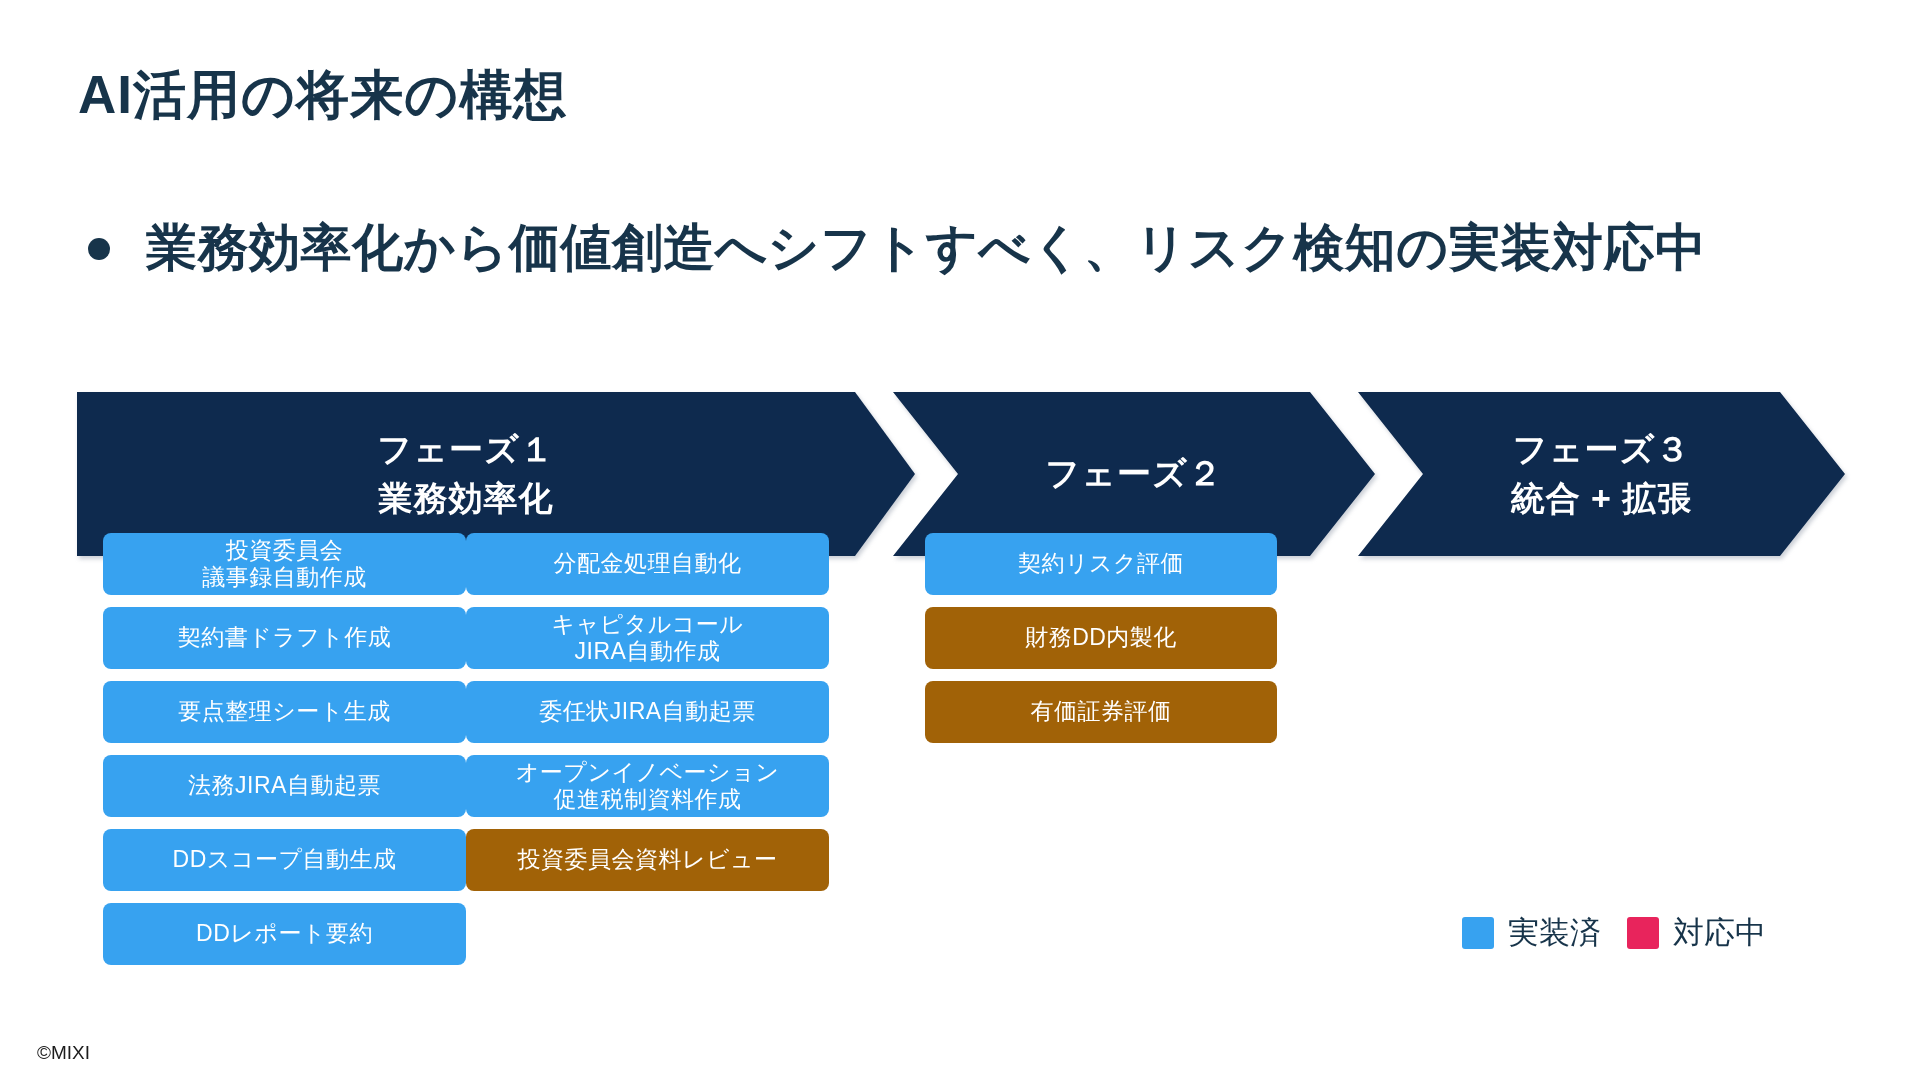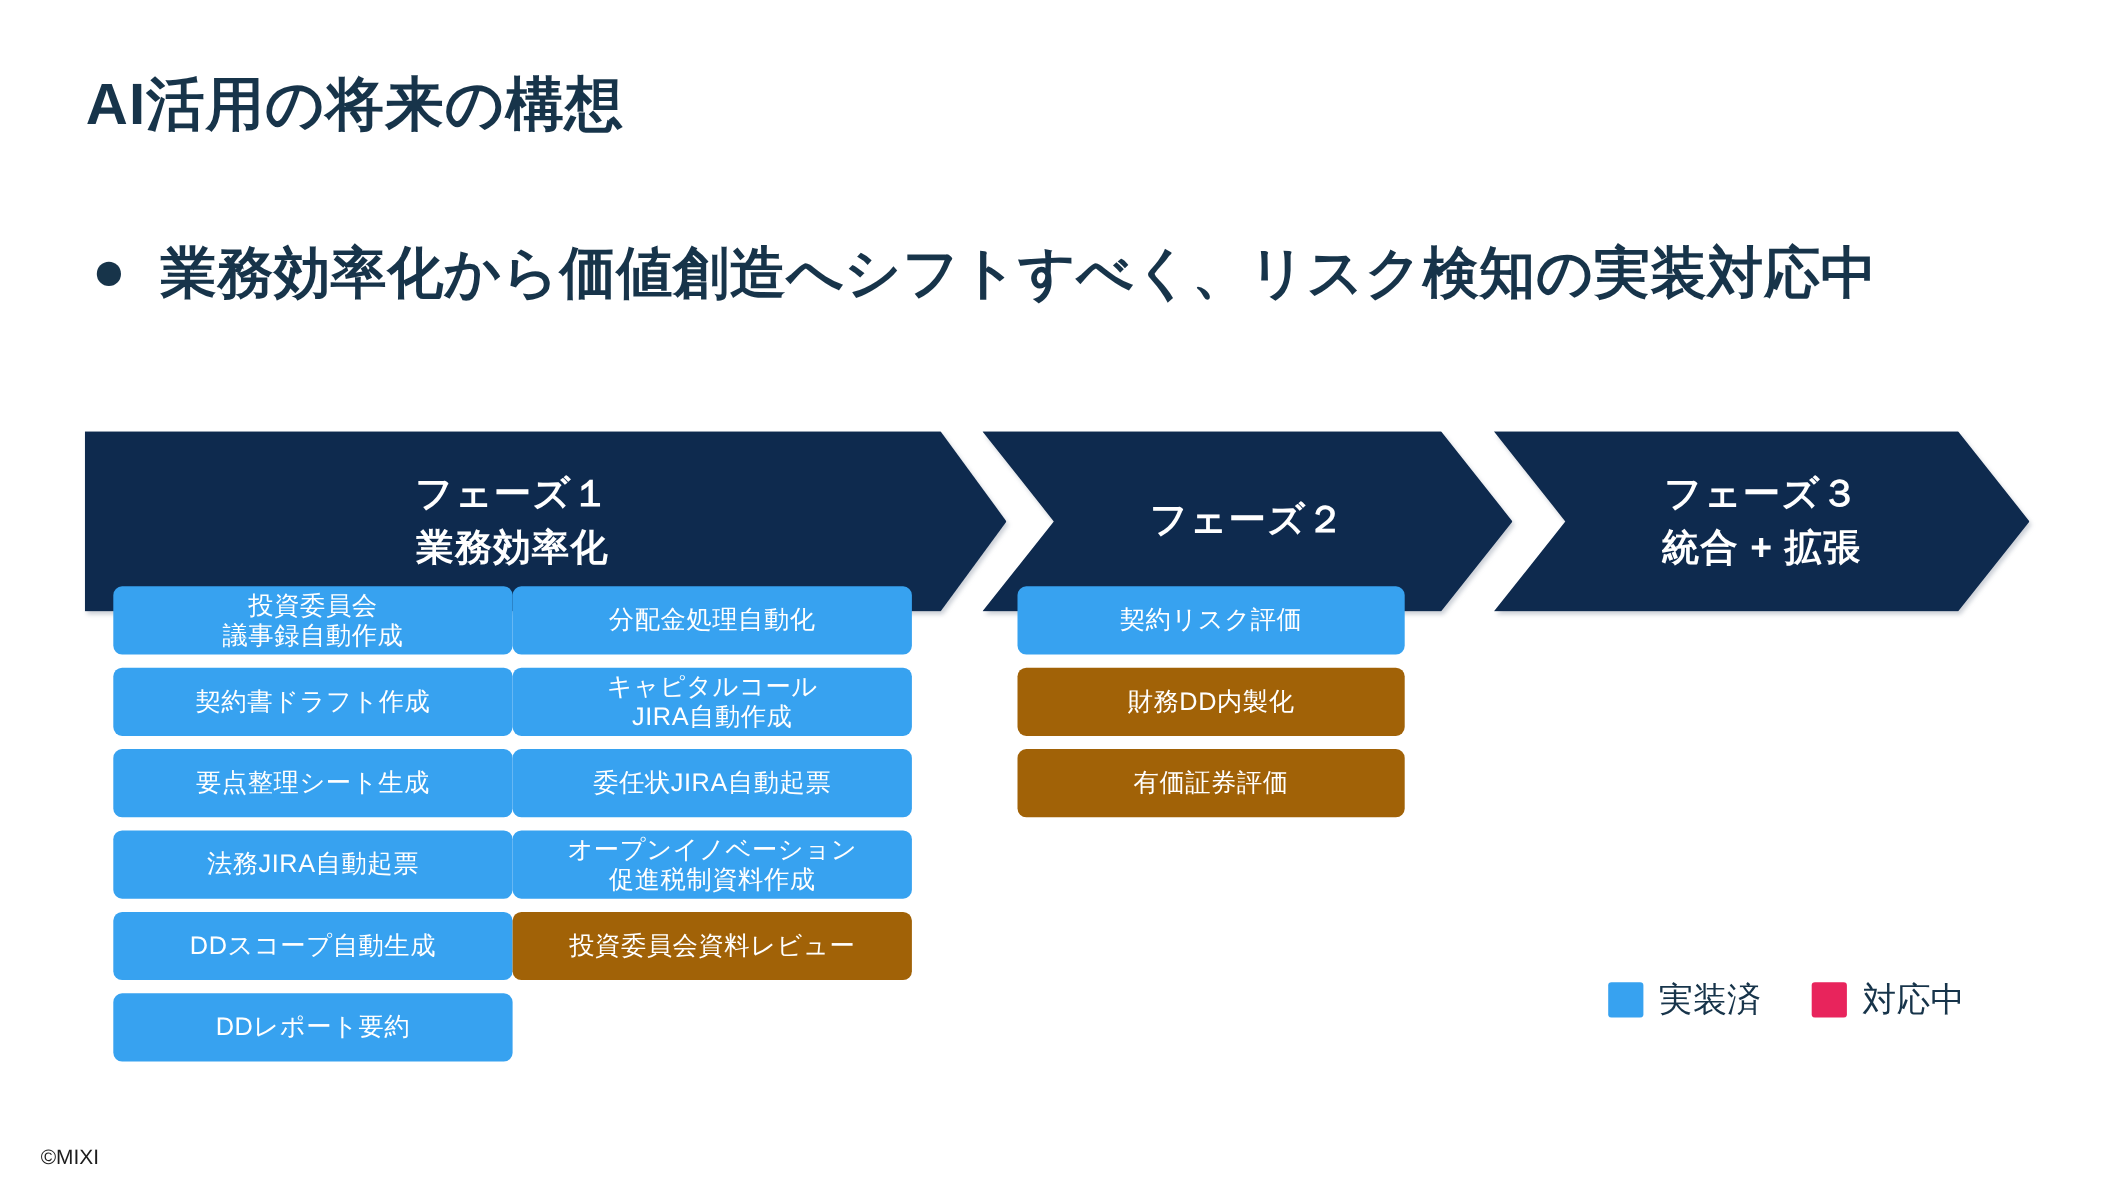--- a/index.html
+++ b/index.html
@@ -49,27 +49,27 @@
   .col-c { left:925px; width:352px; }
   .task-box {
     height:62px; border-radius:8px; color:#ffffff;
     display:flex; align-items:center; justify-content:center; text-align:center;
     font-size:23px; line-height:1.18; white-space:pre-line; letter-spacing:0.5px;
   }
   .task-box.done    { background:#37a2f0; }
   .task-box.working { background:#a16207; }
 
   
-  .legend { position:absolute; left:1462px; top:888px; display:flex; align-items:center; }
+  .legend { position:absolute; left:1462px; top:912px; display:flex; align-items:center; }
   .legend-swatch { width:32px; height:32px; border-radius:3px; margin-right:14px; flex:0 0 auto; }
   .legend-swatch.done    { background:#37a2f0; }
   .legend-swatch.working { background:#e8245c; }
   .legend-label { font-size:31px; font-weight:500; color:#17344a; white-space:nowrap; }
   .legend-group { display:flex; align-items:center; }
-  .legend-group + .legend-group { margin-left:46px; }
+  .legend-group + .legend-group { margin-left:26px; }
 
   
   .footer-copyright { position:absolute; left:37px; top:1042px; font-size:19px; color:#1c1c1c; font-weight:500; }
 </style>
 </head>
 <body>
 
 <div class="slide">
 
   <div class="page-title">AI活用の将来の構想</div>

